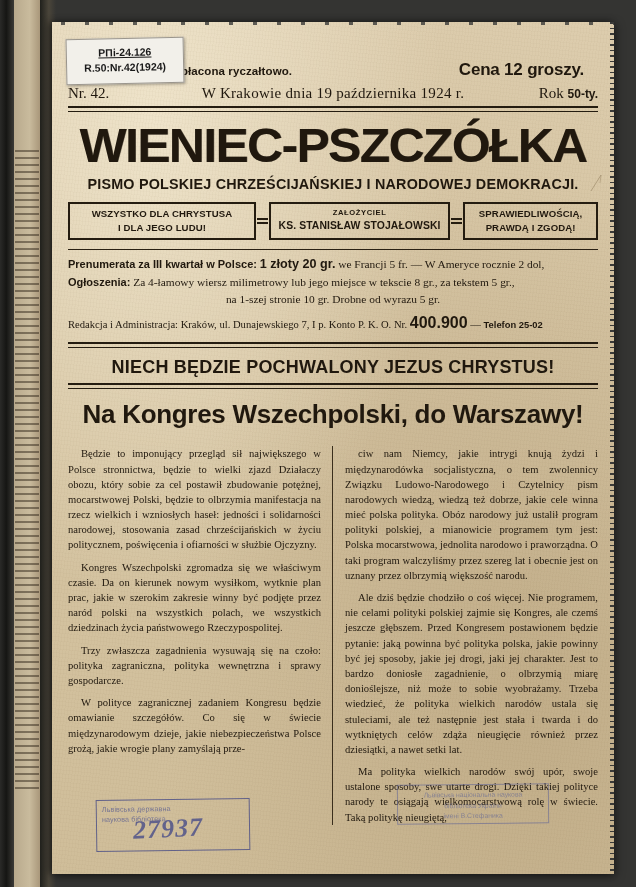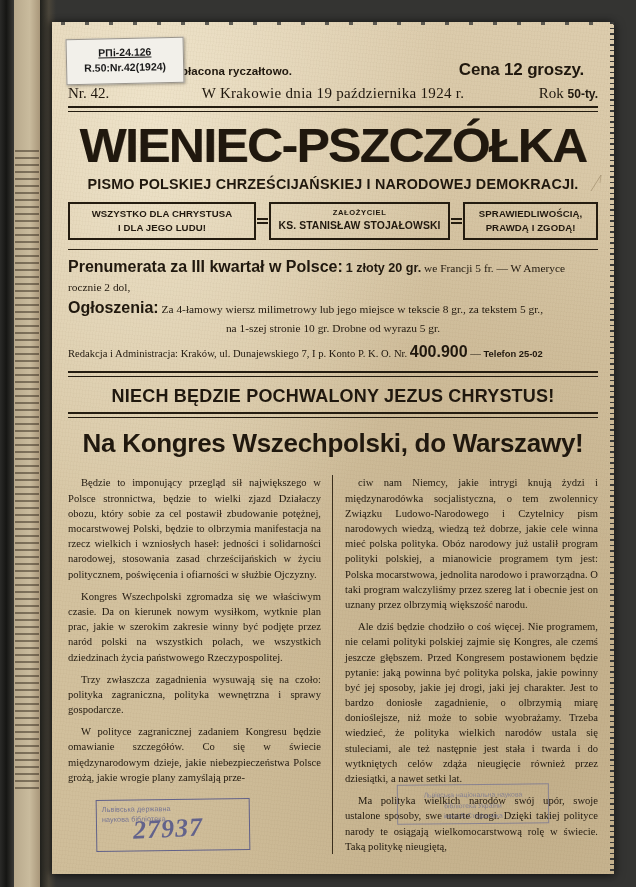--- a/index.html
+++ b/index.html
@@ -169,21 +169,21 @@
     width:12px;
     display:flex; flex-direction:column; justify-content:center; gap:2px;
     padding: 10px 1px;
   }
   .eq i { display:block; height:2px; background:#241c10; }
 
   .rule-thin { border-top:1.5px solid #2a2114; margin-top:9px; }
 
   
   .subs { font-size:11.4px; line-height:1.5; margin-top:5px; }
-  .subs .lbl { font-family:"Liberation Sans", sans-serif; font-weight:700; font-size:16px; }
+  .subs .lbl { font-family:"Liberation Sans", sans-serif; font-weight:700; font-size:11px; }
   .subs .big { font-family:"Liberation Sans", sans-serif; font-weight:700; font-size:12.6px;margin-top:32px; }
   .subs .ctr { text-align:center; }
   .subs .admin { font-size:10.6px; margin-top:3px; }
   .subs .admin .kto { font-family:"Liberation Sans", sans-serif; font-weight:700; font-size:16px; }
   .subs .admin .tel { font-family:"Liberation Sans", sans-serif; font-weight:700; font-size:9.4px; }
 
   .rule-double2 {
     margin-top:7px;
     border-top:2.5px solid #241c10;
     border-bottom:1.5px solid #241c10;

